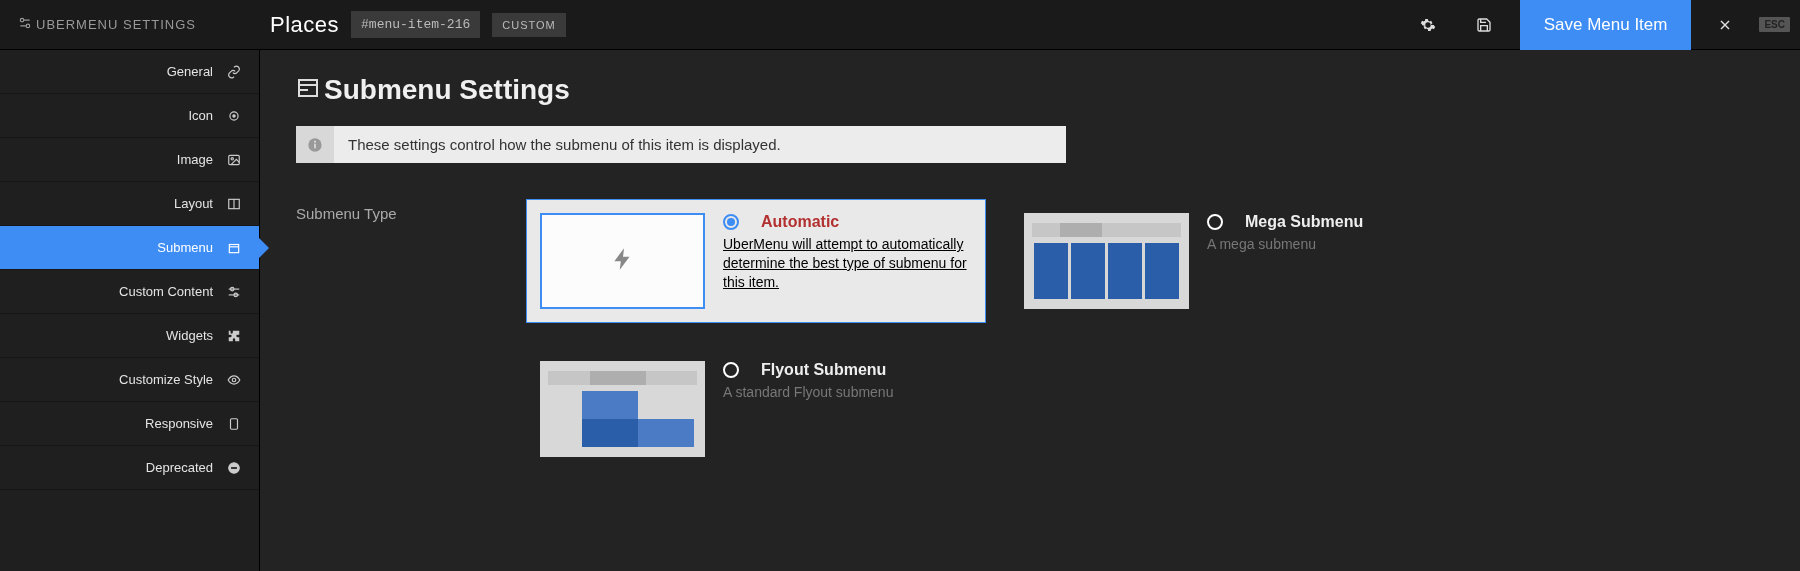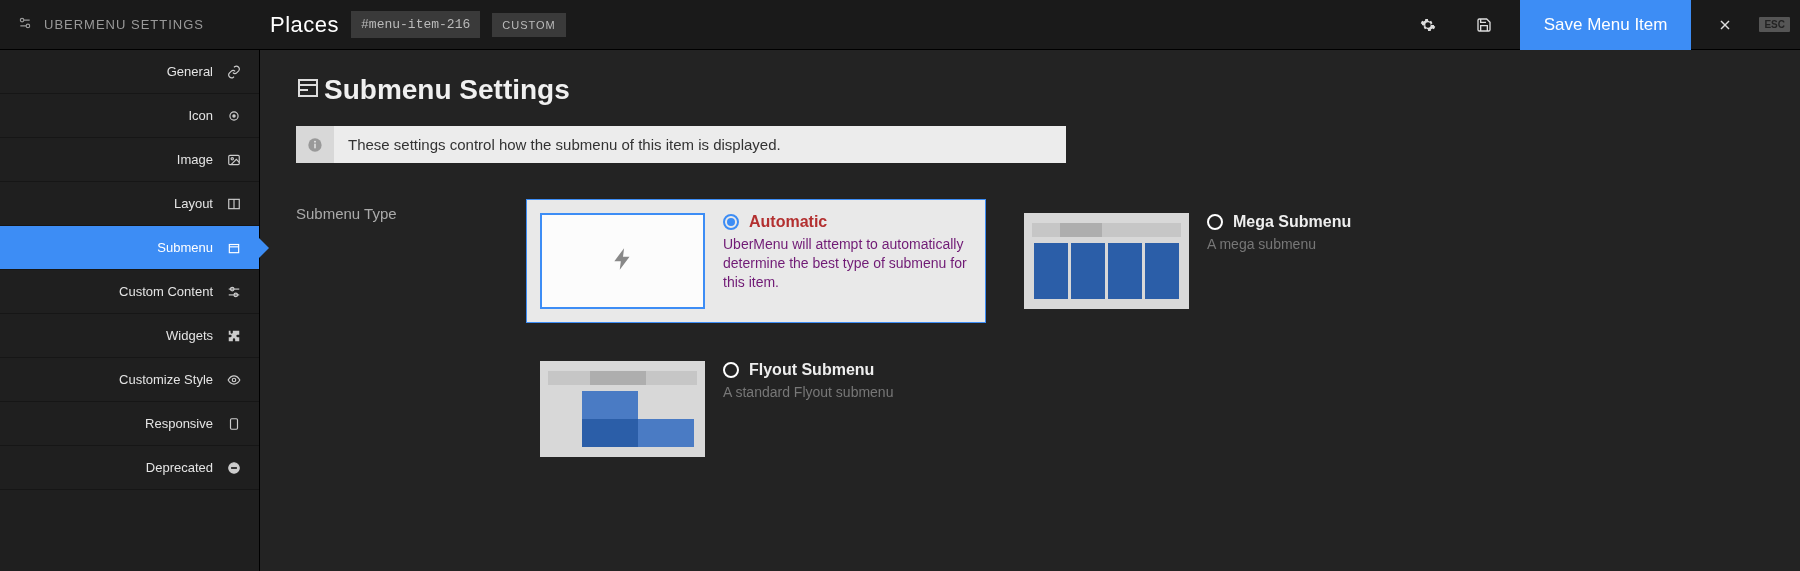--- a/index.html
+++ b/index.html
@@ -17,21 +17,21 @@
     align-items: center;
     height: 50px;
     background: #1a1a1a;
     border-bottom: 1px solid #000;
   }
   .app-title {
     width: 260px;
     padding-left: 18px;
     display: flex;
     align-items: center;
-    gap: 12px;
+    gap: 4px;
     color: #999;
     font-size: 13px;
     letter-spacing: 1px;
   }
   .breadcrumb {
     display: flex;
     align-items: center;
     gap: 12px;
     padding-left: 10px;
   }
@@ -217,32 +217,32 @@
   .thumb.flyout .fly-col .f1 { height:28px; background:#4a7bc4; }
   .thumb.flyout .fly-col .f2 { height:28px; background:#2b5ea8; position:relative; }
   .thumb.flyout .fly-col .f2::after {
     content:""; position:absolute; left:100%; top:0; width:56px; height:28px; background:#4a7bc4;
   }
   
   .thumb.stack .st {
     position:absolute; top:30px; left:40px; width:56px; height:56px; background:#4a7bc4;
   }
   .opt-body { flex:1; }
-  .opt-head { display:flex; align-items:center; gap:10px; margin-bottom:4px; }
+  .opt-head { display:flex; align-items:center; gap:22px; margin-bottom:4px; }
   .radio {
     width:16px; height:16px; border-radius:50%; border:2px solid #fff; background:transparent;
     display:flex; align-items:center; justify-content:center; flex-shrink:0;
   }
   .option-card.selected .radio { border-color:#3d8df5; }
   .radio .dot { width:8px; height:8px; border-radius:50%; background:#3d8df5; display:none; }
   .option-card.selected .radio .dot { display:block; }
   .opt-title { font-weight:700; font-size:16px; color:#eee; }
   .option-card.selected .opt-title { color:#b33030; }
   .opt-desc { font-size:14px; color:#777; line-height:1.35; }
-  .option-card.selected .opt-desc { color:#701a75; }
+  .option-card.selected .opt-desc { color:#000000;text-decoration:underline; }
 </style>
 </head>
 <body>
 
 <div class="topbar">
   <div class="app-title">
     <span>
       <svg width="14" height="14" viewBox="0 0 24 24" fill="none" stroke="#999" stroke-width="2">
           <circle cx="7" cy="7" r="3"></circle>
           <circle cx="17" cy="17" r="3"></circle>

